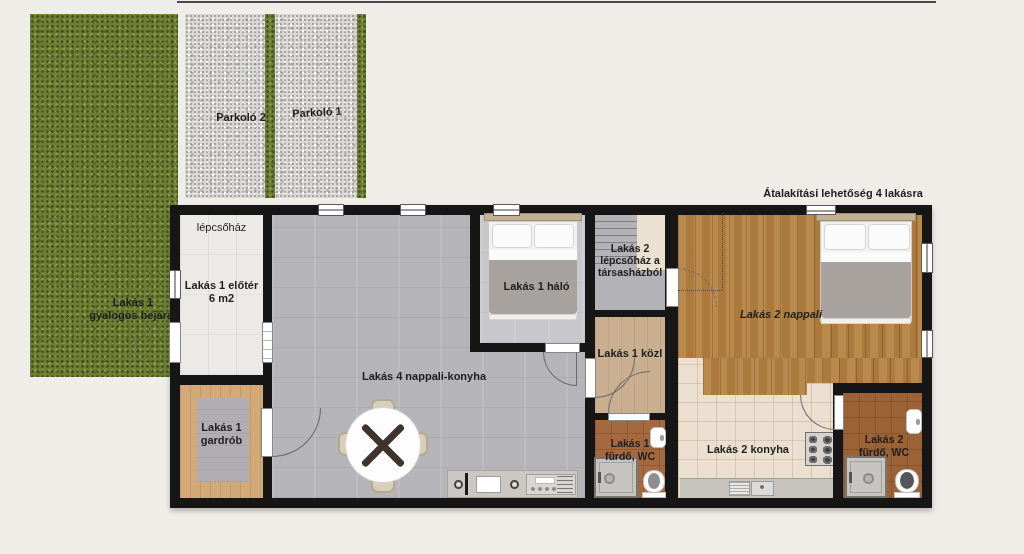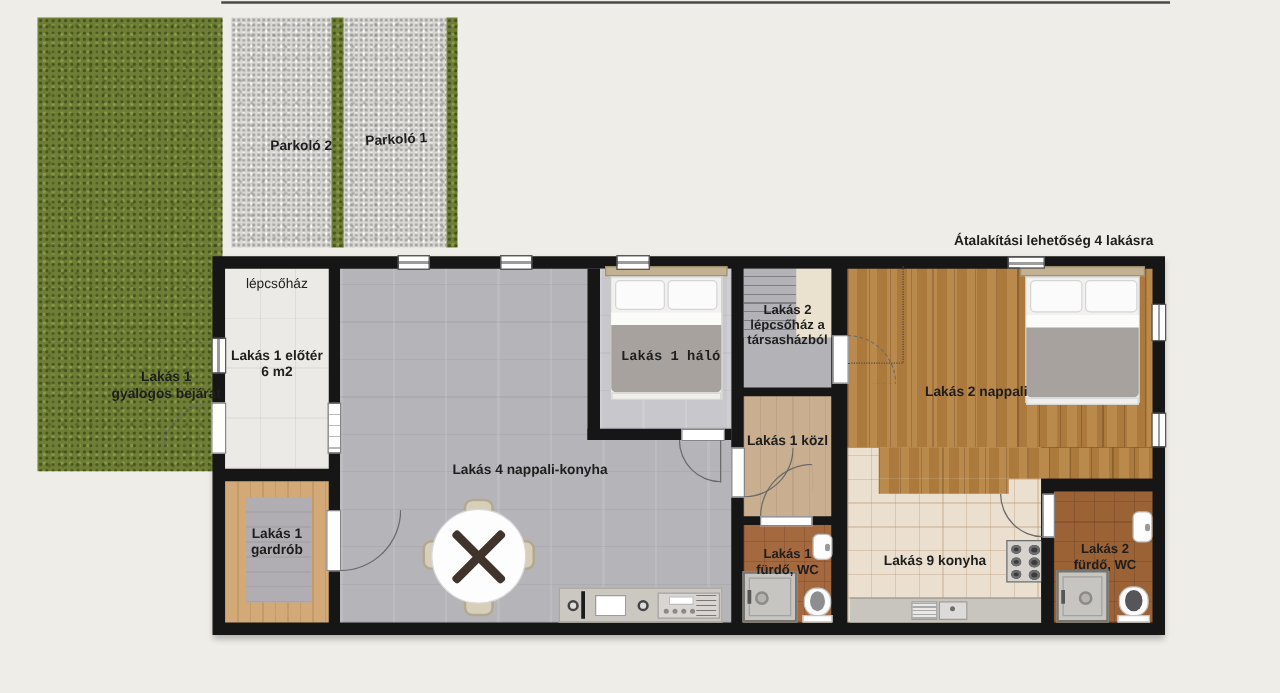--- a/index.html
+++ b/index.html
@@ -219,26 +219,26 @@
 </div>
 <div class="furn" style="left:906px;top:409px;width:16px;height:25px;background:#fdfdfd;border:1px solid #c0c0c0;border-radius:5px;">
   <div class="abs" style="right:1px;top:9px;width:4px;height:6px;background:#9a9a9a;border-radius:2px;"></div>
 </div>
 
 <div class="lbl" style="left:174px;top:221px;width:95px;font-weight:normal;">lépcsőház</div>
 <div class="lbl" style="left:174px;top:279px;width:95px;">Lakás 1 előtér
 6 m2</div>
 <div class="lbl" style="left:78px;top:296px;width:110px;">Lakás 1
 gyalogos bejárat</div>
-<div class="lbl" style="left:480px;top:280px;width:113px;font-family:Liberation Mono, monospace;">Lakás 1 háló</div>
+<div class="lbl" style="left:480px;top:280px;width:113px;">Lakás 1 háló</div>
 <div class="lbl" style="left:587px;top:242px;width:86px;font-size:10.5px;line-height:12px;">Lakás 2
 lépcsőház a
 társasházból</div>
 <div class="lbl" style="left:329px;top:370px;width:190px;">Lakás 4 nappali-konyha</div>
 <div class="lbl" style="left:586px;top:347px;width:88px;">Lakás 1 közl</div>
-<div class="lbl" style="left:716px;top:308px;width:130px;">Lakás 2 nappali</div>
+<div class="lbl" style="left:716px;top:308px;width:130px;font-style:italic;">Lakás 2 nappali</div>
 <div class="lbl" style="left:180px;top:421px;width:83px;">Lakás 1
 gardrób</div>
 <div class="lbl" style="left:595px;top:437px;width:70px;font-size:10.5px;">Lakás 1
 fürdő, WC</div>
-<div class="lbl" style="left:688px;top:443px;width:120px;">Lakás 9 konyha</div>
+<div class="lbl" style="left:688px;top:443px;width:120px;">Lakás 2 konyha</div>
 <div class="lbl" style="left:845px;top:433px;width:78px;font-size:10.5px;">Lakás 2
 fürdő, WC</div>
 
 </body></html>

